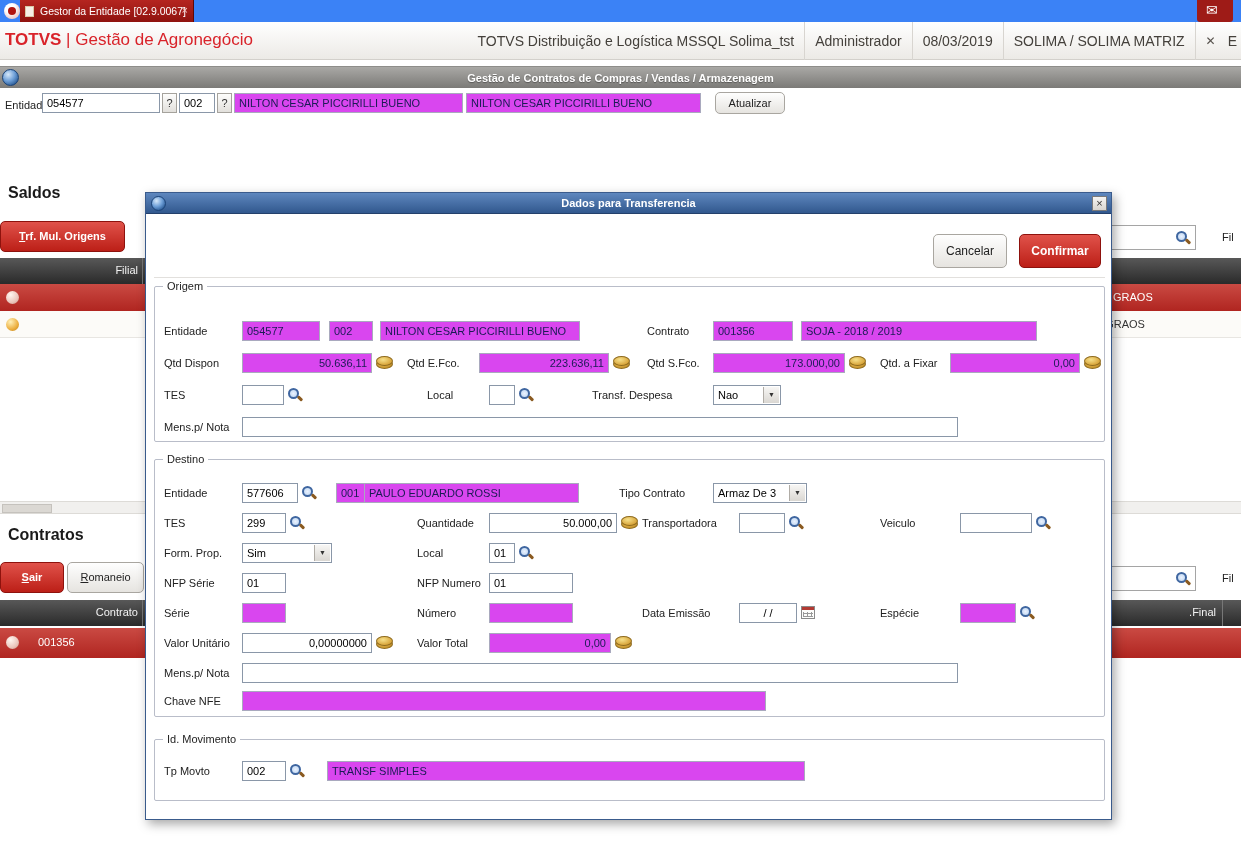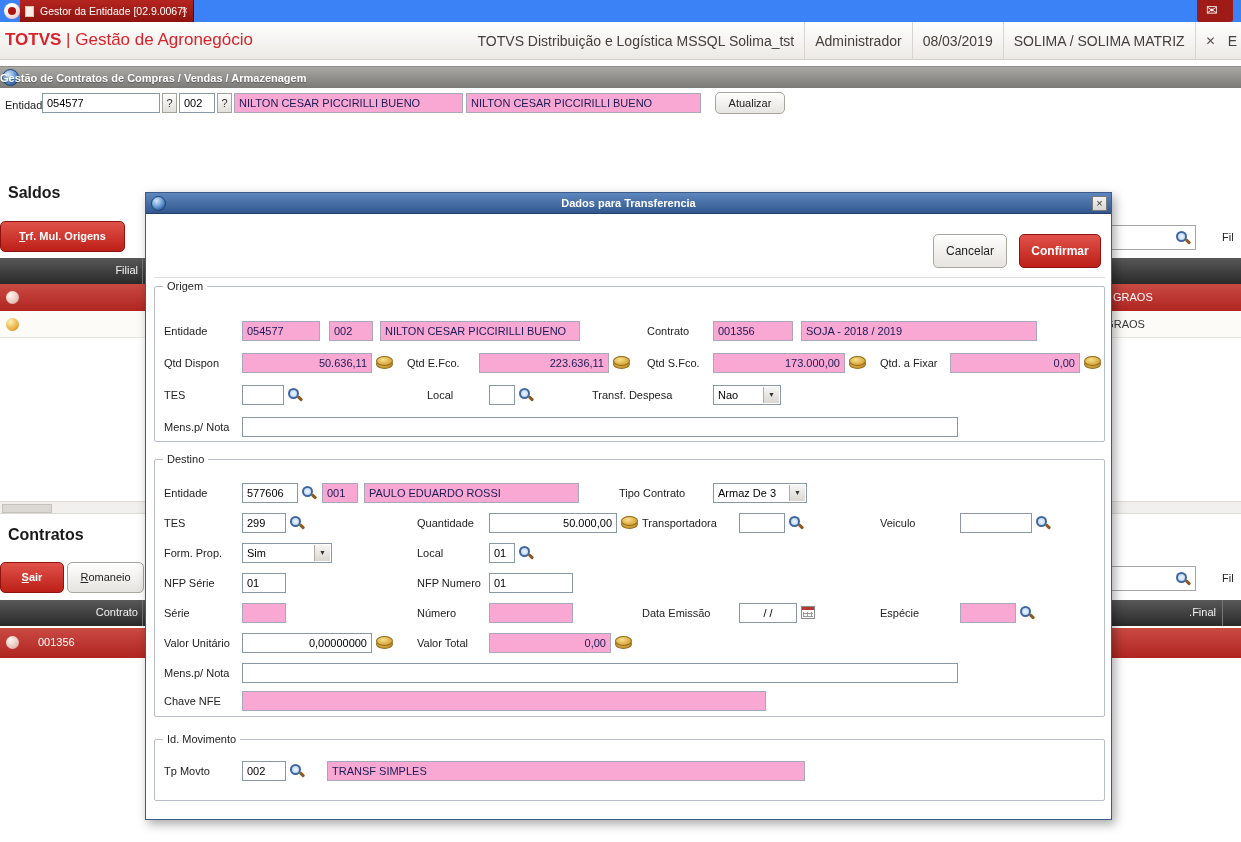--- a/index.html
+++ b/index.html
@@ -27,29 +27,29 @@
   .brand { position:absolute; left:5px; top:8px; font-size:17px; color:#D9232A; white-space:nowrap; }
   .brand .b1 { font-weight:bold; }
   .hright { position:absolute; right:4px; top:0; height:38px; display:flex; align-items:center; }
   .hitem { font-size:14px; color:#44403B; padding:0 10px; white-space:nowrap; }
   .hsep { width:1px; height:38px; background:#D8D5D0; }
   .hclose { font-size:12px; color:#55504B; padding:0 10px; cursor:pointer; }
 
   
   .gbar { position:absolute; left:0; top:66px; width:1241px; height:22px;
           background:linear-gradient(#A9A8A5,#7B7A77); border-top:1px solid #8E8D8A; }
-  .gtitle { position:absolute; left:0; right:0; top:0; height:22px; line-height:22px; 
+  .gtitle { position:absolute; left:0; right:0; top:0; height:22px; line-height:22px; text-align:center;
             color:#fff; font-size:11px; font-weight:bold; text-shadow:0 1px 1px rgba(0,0,0,.35); }
   .bsphere { position:absolute; border-radius:50%; border:1px solid #1C4478;
              background:radial-gradient(circle at 35% 30%, #D6E8FA, #6FA0D8 45%, #23538F 85%); }
 
   
   .lbl { position:absolute; font-size:11px; color:#222; white-space:nowrap; }
   .fld { position:absolute; height:20px; font-size:11px; display:flex; align-items:center;
-         padding:0 4px; border:1px solid #A9A9BE; background:#f9a8d4; color:#1B1B55;
+         padding:0 4px; border:1px solid #A9A9BE; background:#d946ef; color:#1B1B55;
          white-space:nowrap; overflow:hidden; }
   .fld.ed { background:#fff; border-color:#8A97A8; color:#000; }
   .fld.num { justify-content:flex-end; }
   .fld.ctr { justify-content:center; }
   .btn { position:absolute; font-size:11px; color:#222; text-align:center; cursor:pointer;
          background:linear-gradient(#FEFEFE,#E6E4E0); border:1px solid #A9A6A0; border-radius:5px; display:block; }
   .btn.red { background:linear-gradient(#E0524A,#BC1F17); border-color:#8E120D; color:#fff; font-weight:bold; }
   .mnemo::first-letter { text-decoration:underline; }
   .qbtn { position:absolute; width:15px; height:20px; line-height:18px; text-align:center; font-size:11px;
           background:linear-gradient(#FDFDFC,#E2E0DC); border:1px solid #A5A29C; cursor:pointer; color:#333; }
@@ -249,21 +249,21 @@
       <span class="lbl" style="left:9px;top:134px">Mens.p/ Nota</span>
       <div class="fld ed" style="left:87px;top:130px;width:716px"></div>
     </div>
 
     <div class="fset" style="left:8px;top:266px;width:951px;height:258px">
       <span class="fleg">Destino</span>
 
       <span class="lbl" style="left:9px;top:27px">Entidade</span>
       <div class="fld ed" style="left:87px;top:23px;width:56px">577606</div>
       <span class="mag" style="left:147px;top:26px"></span>
-      <div class="fld" style="left:167px;top:23px;width:36px">001</div>
+      <div class="fld" style="left:181px;top:23px;width:36px">001</div>
       <div class="fld" style="left:209px;top:23px;width:215px">PAULO EDUARDO ROSSI</div>
       <span class="lbl" style="left:464px;top:27px">Tipo Contrato</span>
       <div class="sel" style="left:558px;top:23px;width:94px">
         <span class="selval">Armaz De 3</span>
         <span class="arr"></span>
       </div>
 
       <span class="lbl" style="left:9px;top:57px">TES</span>
       <div class="fld ed" style="left:87px;top:53px;width:44px">299</div>
       <span class="mag" style="left:135px;top:56px"></span>

